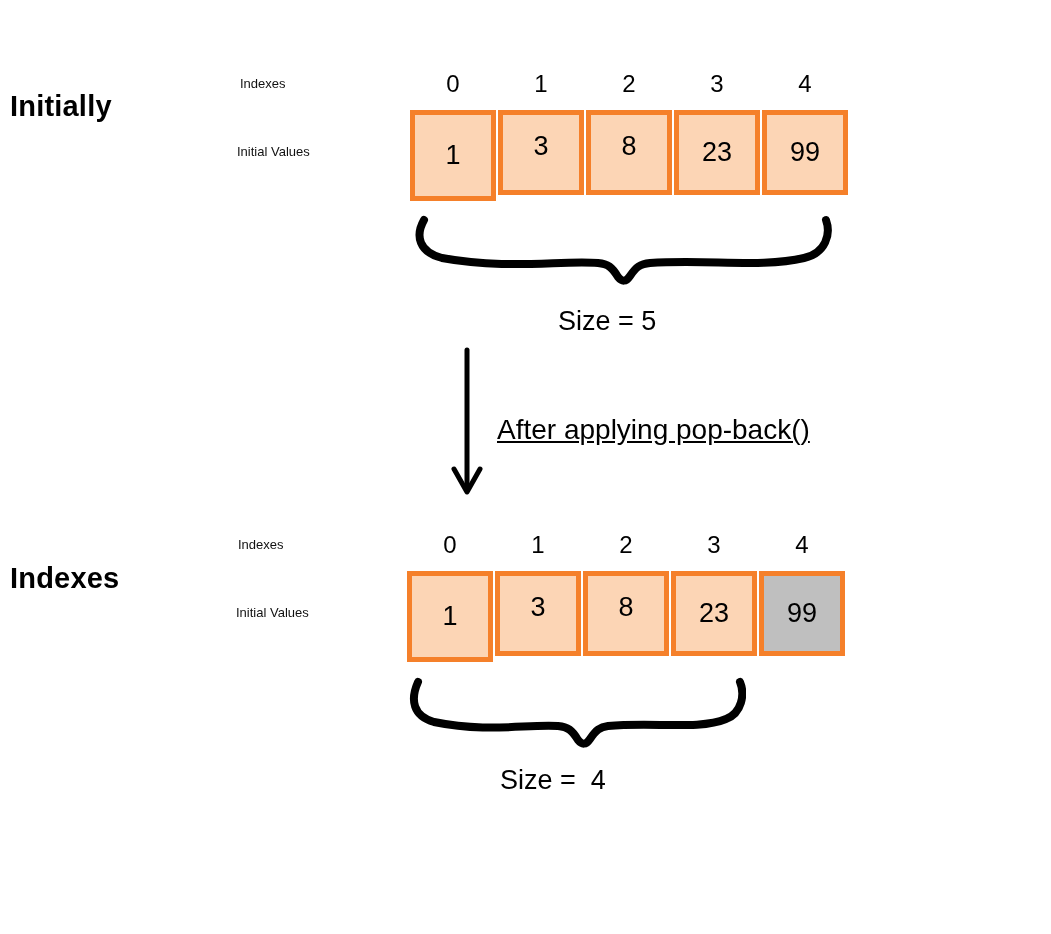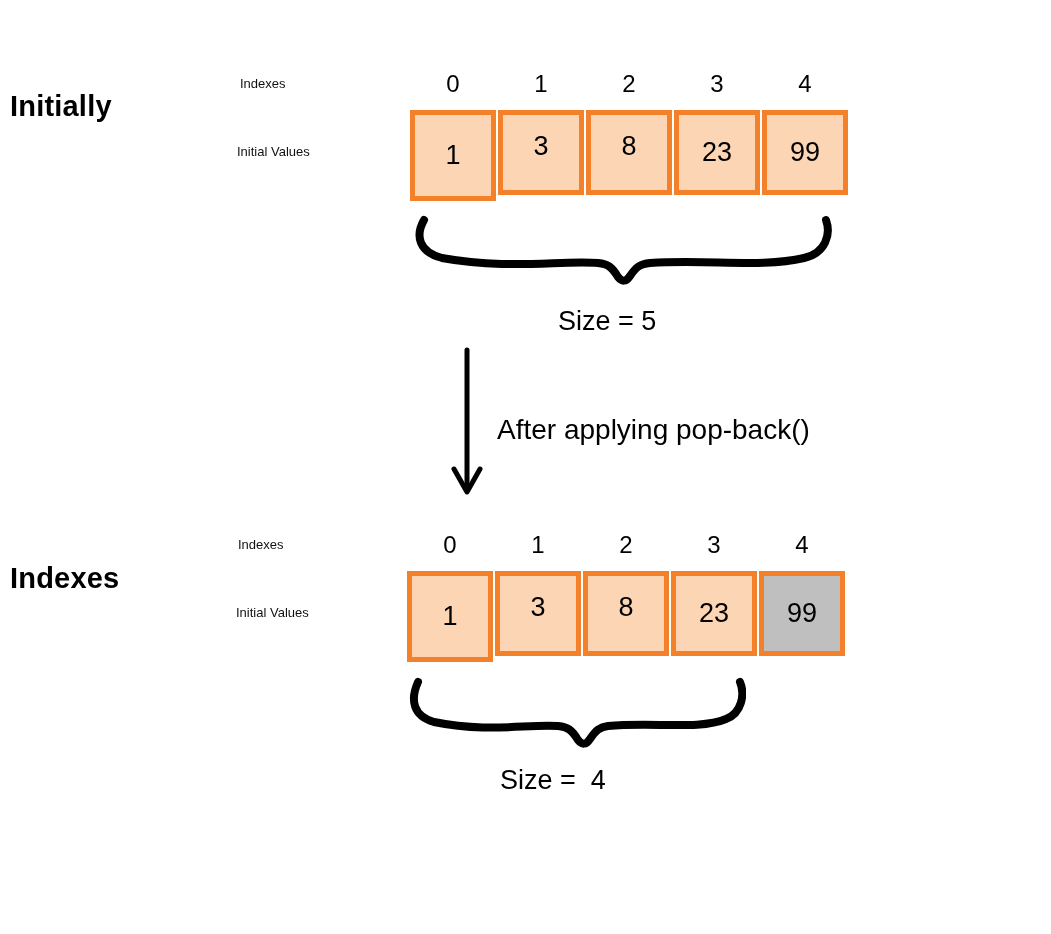--- a/index.html
+++ b/index.html
@@ -57,20 +57,21 @@
   .cell.removed { background: var(--removed-cell-fill, #bfbfbf); }
   
   .cell:nth-child(2) .val, .cell:nth-child(3) .val { transform: translateY(-6px); }
 
   .size-label {
     font-size: 27px;
     white-space: pre;
   }
   .transition-label {
     font-size: 28px;
+    text-decoration: underline;
   }
   svg { display: block; }
 </style>
 </head>
 <body>
 
 <div class="canvas">
 
   <div class="abs section-title" style="left:10px; top:90px;">Initially</div>
 

